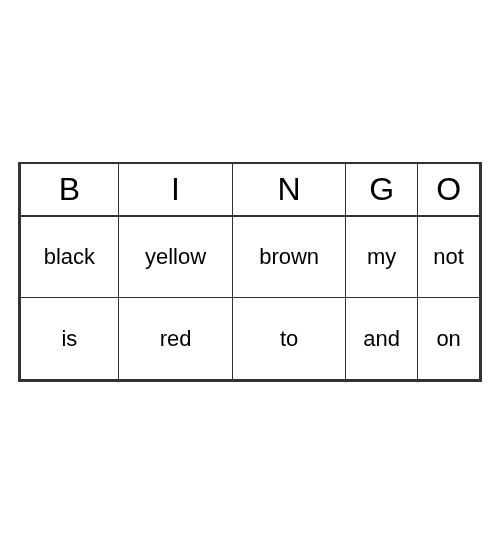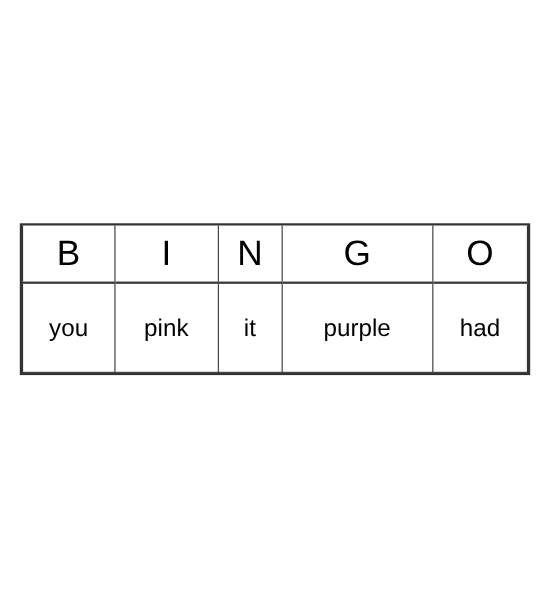--- a/index.html
+++ b/index.html
@@ -61,22 +61,29 @@
     <thead>
       <tr>
         <th>B</th>
         <th>I</th>
         <th>N</th>
         <th>G</th>
         <th>O</th>
       </tr>
     </thead>
     <tbody id="bingo-body">
+    <tr>
+          <td>black</td>
+          <td>yellow</td>
+          <td>brown</td>
+          <td>my</td>
+          <td>not</td>
+        </tr>
         <tr>
-          <td>you</td>
-          <td>pink</td>
-          <td>it</td>
-          <td>purple</td>
-          <td>had</td>
+          <td>is</td>
+          <td>red</td>
+          <td>to</td>
+          <td>and</td>
+          <td>on</td>
         </tr>
       </tbody>
   </table>
 </div>
 
 </body></html>

